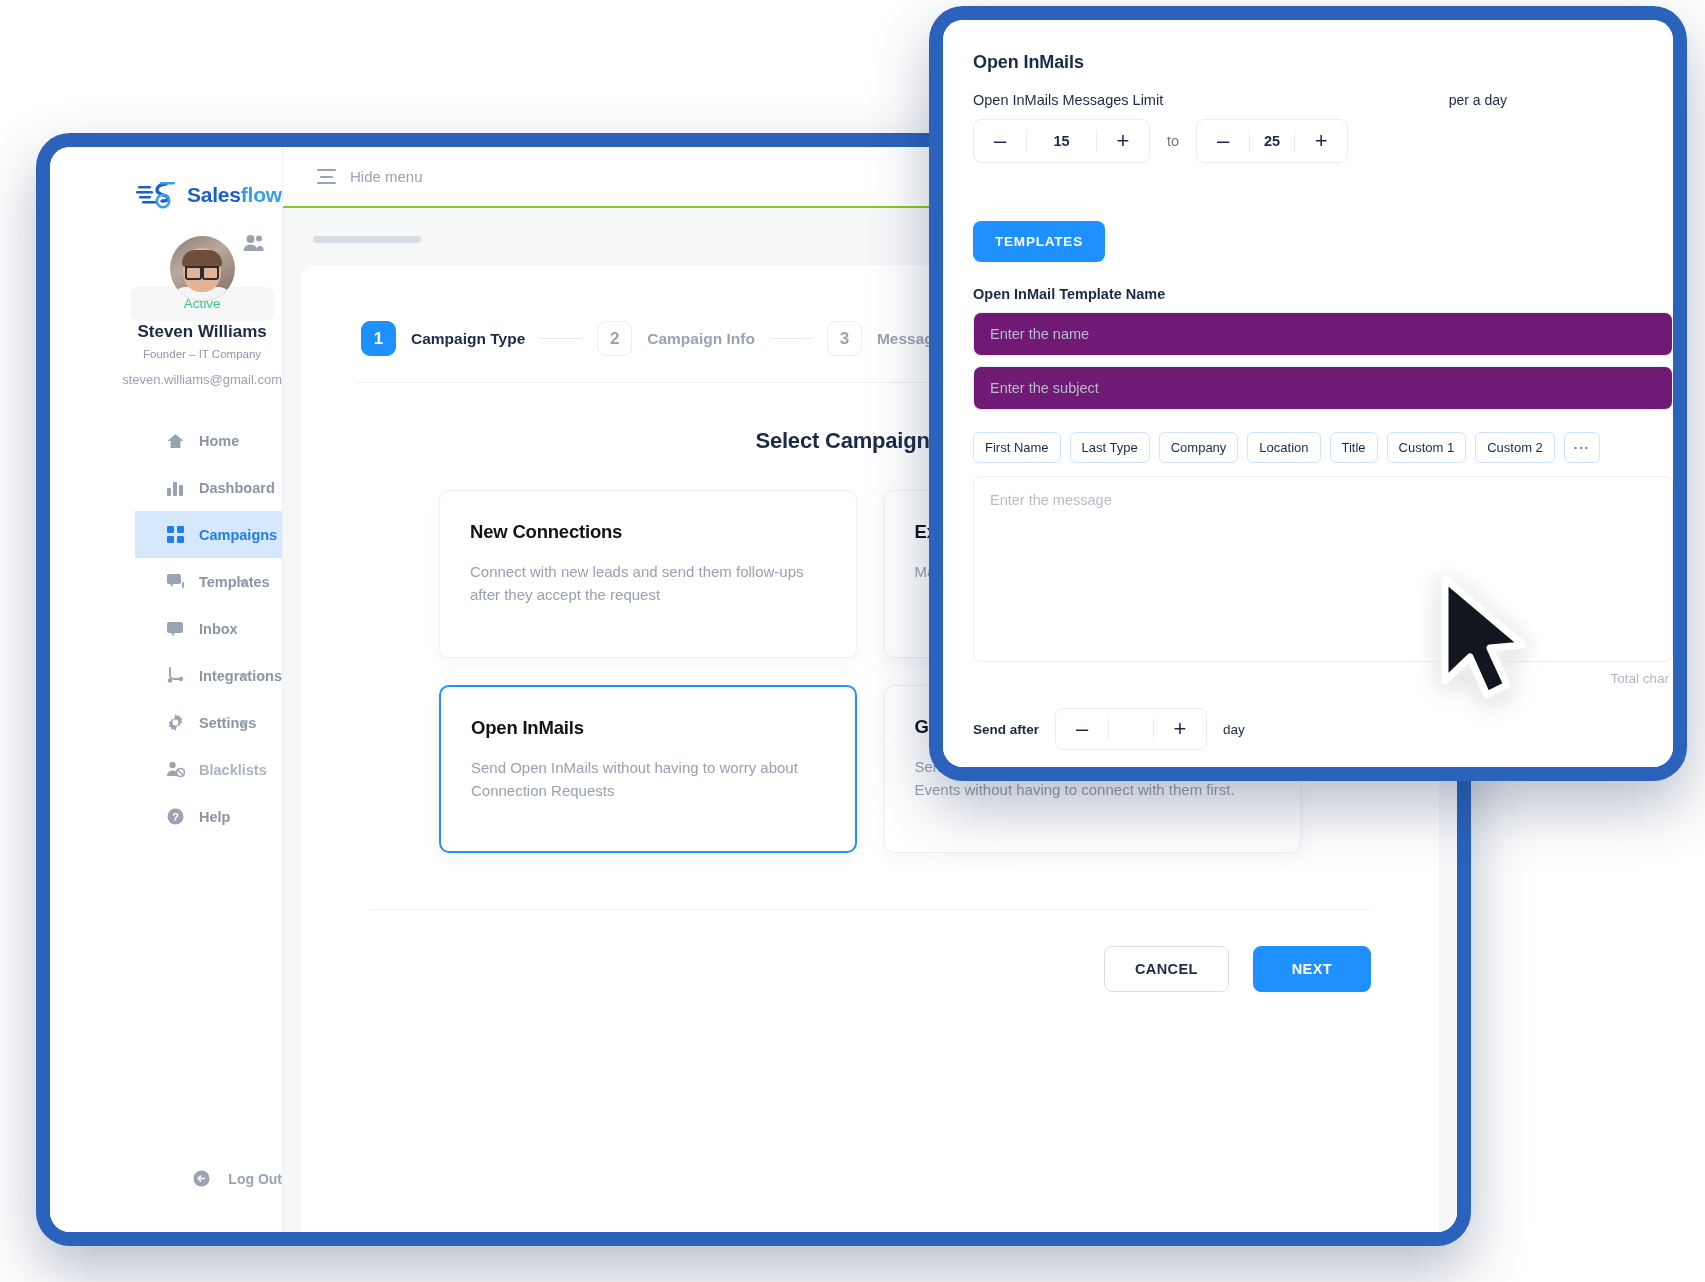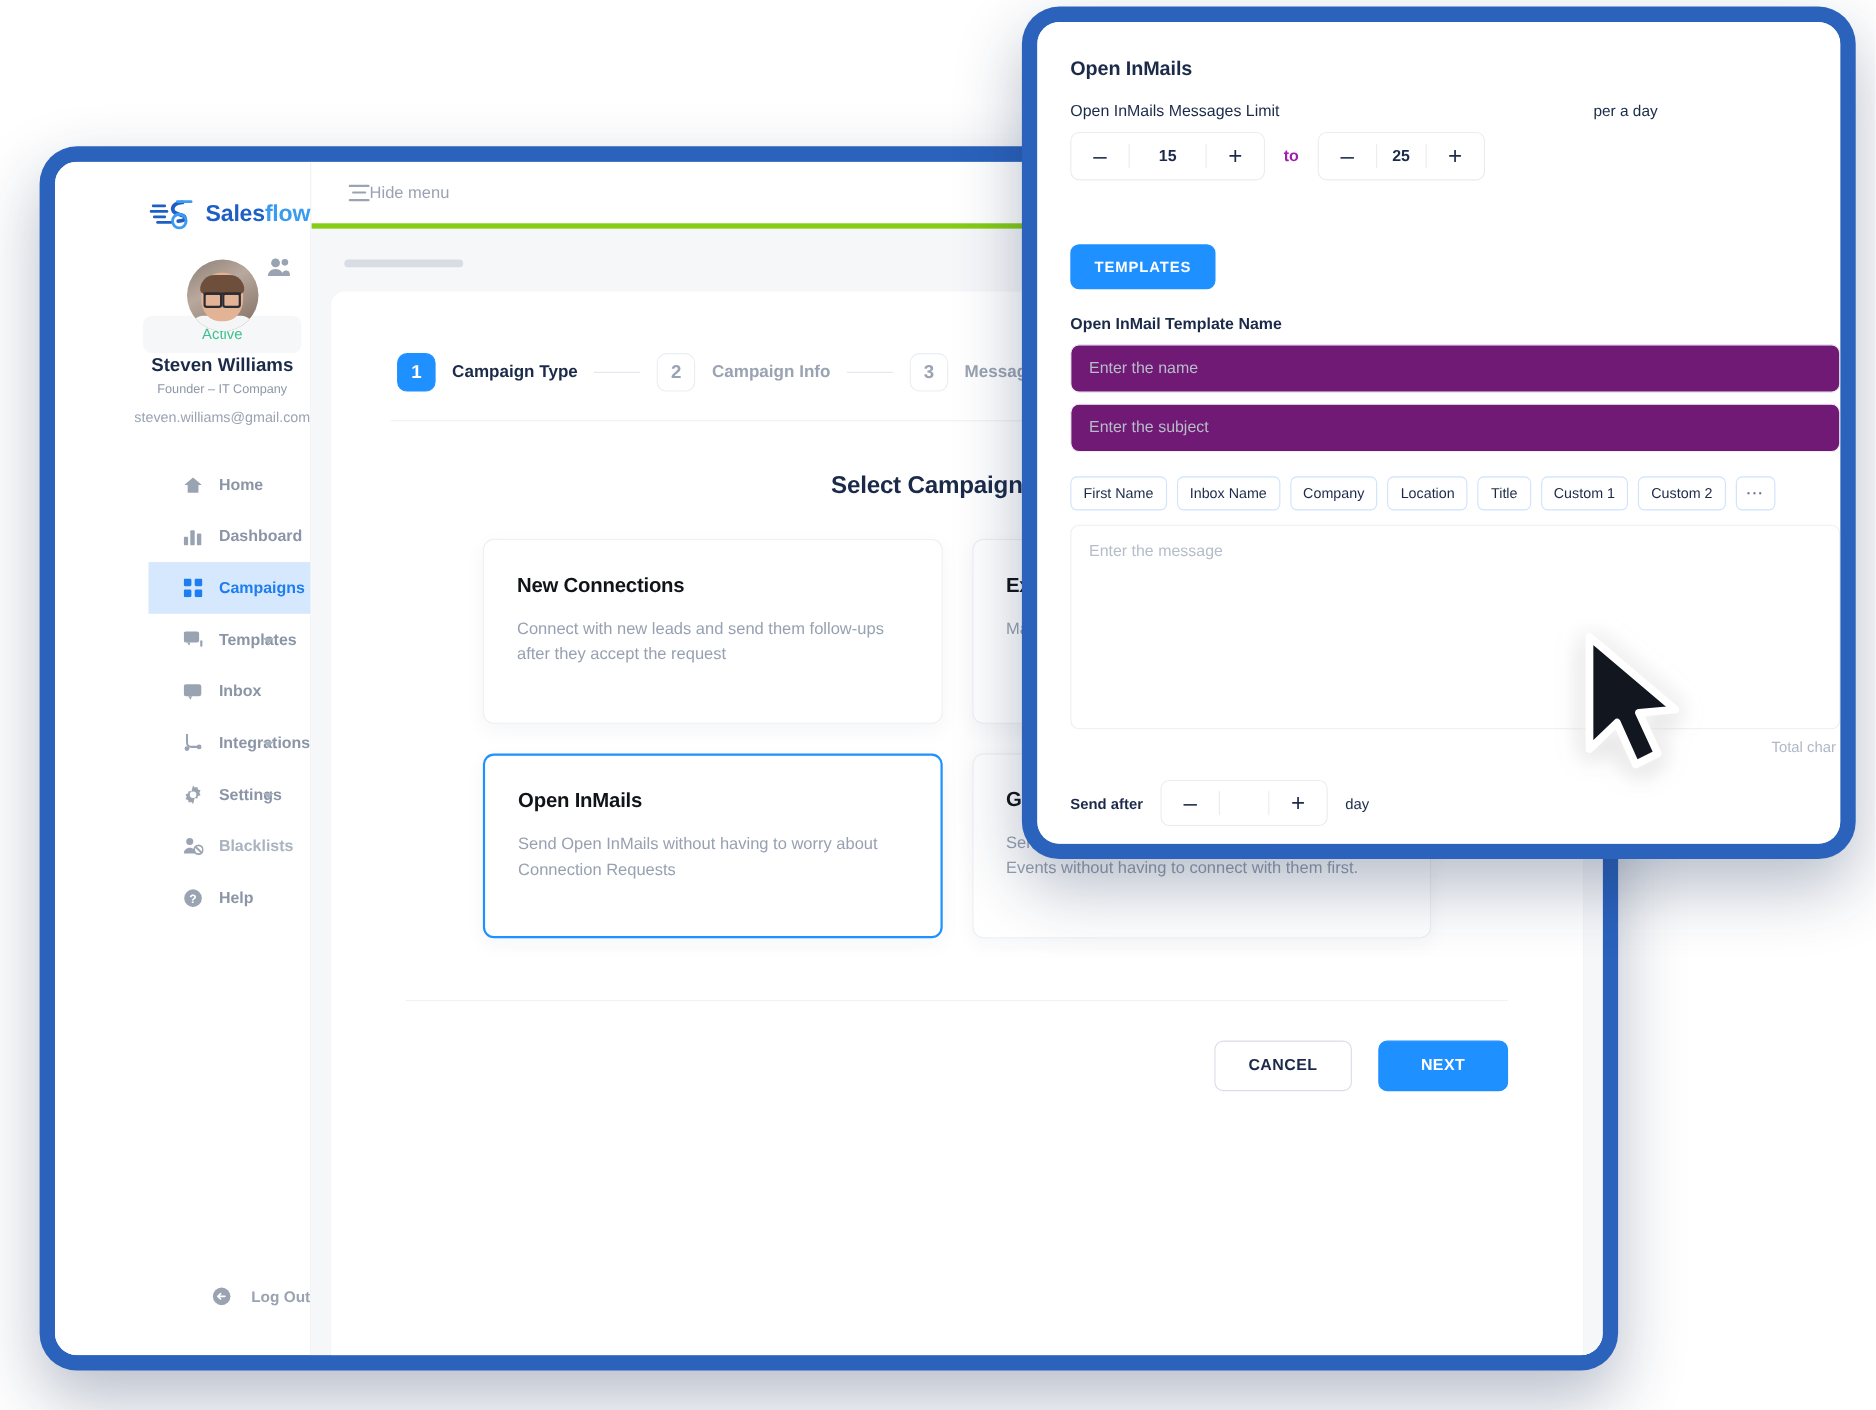--- a/index.html
+++ b/index.html
@@ -100,21 +100,21 @@
   .nav-item.active .nav-ico { color: #1e7ef0; }
   .caret { position: absolute; right: 33px; top: 50%; margin-top: -2px;
            width: 0; height: 0; border-left: 5px solid transparent;
            border-right: 5px solid transparent; border-top: 5px solid #aab3c0; }
   .logout { margin-top: auto; display: flex; align-items: center; gap: 17px;
             padding: 0 0 44px 34px; font-size: 14px; color: #9aa3b2; font-weight: 600; }
 
   
   .main { flex: 1 1 auto; display: flex; flex-direction: column; min-width: 0; background:#fff; }
   .topbar { height: 61px; flex: 0 0 61px; display: flex; align-items: center; padding-left: 34px;
-            border-bottom: 5px solid #84cc16; }
+            border-bottom: 2px solid #84cc16; gap: 14px; }
   .burger { width: 19px; height: 15px; display:flex; flex-direction: column; justify-content: space-between; }
   .burger i { display: block; height: 2px; background: #9aa3b2; border-radius: 2px; }
   .burger i:nth-child(1){ width: 19px; } .burger i:nth-child(2){ width: 13px; margin-left:3px; } .burger i:nth-child(3){ width: 19px; }
   .hide-menu { font-size: 15px; color: #9aa3b2; }
 
   .canvas { flex: 1 1 auto; background: #f6f7f9; padding: 24px 18px 18px 18px; overflow: hidden; }
   .skeleton-bar { width: 108px; height: 7px; border-radius: 4px; background: #d8dce3; margin: 4px 0 22px 12px; }
   .card-panel { background: #fff; border-radius: 12px; height: 100%; padding: 36px 54px 0 54px;
                 box-shadow: 0 1px 2px rgba(20,40,80,.04); }
 
@@ -156,21 +156,21 @@
   .limit-label { font-size: 14.5px; color: #1c2a4a; }
   .per-day { font-size: 14px; color: #1c2a4a; }
   .stepper-row { display: flex; align-items: center; gap: 17px; margin-top: 11px; }
   .num-box { display: flex; align-items: center; border: 1px solid #e9ecf1; border-radius: 8px;
              height: 44px; width: 177px; background: #fff; }
   .num-box.small { width: 152px; }
   .num-btn { flex: 0 0 52px; height: 100%; display: flex; align-items: center; justify-content: center;
              font-size: 22px; color: #1c2a4a; cursor: pointer; }
   .num-sep { width: 1px; height: 22px; background: #e9ecf1; }
   .num-val { flex: 1 1 auto; text-align: center; font-size: 14.5px; color: #1c2a4a; font-weight: 600; }
-  .to-word { font-size: 14.5px; color: #a21caf; font-weight: bold; }
+  .to-word { font-size: 14.5px; color: #737373; }
 
   .tpl-btn { margin-top: 58px; background: #1e90ff; color: #fff; border: none; border-radius: 8px;
              height: 41px; padding: 0 22px; font-size: 13.5px; font-weight: 700; letter-spacing: .8px;
              cursor: pointer; font-family: inherit; }
 
   .field-label { margin-top: 24px; font-size: 14.5px; color: #1c2a4a; font-weight: 600; }
   .text-input { margin-top: 10px; height: 44px; border: 1px solid #ecEFF3; border-radius: 8px;
                 background: #701a75; display: flex; align-items: center; padding: 0 16px;
                 font-size: 14.5px; color: #b6bdc9; width: calc(100% + 0px); }
 
@@ -455,21 +455,21 @@
 
           <button class="tpl-btn">TEMPLATES</button>
 
           <div class="field-label">Open InMail Template Name</div>
           <div class="text-input">Enter the name</div>
 
           <div class="text-input">Enter the subject</div>
 
           <div class="chips">
             <span class="chip">First Name</span>
-            <span class="chip">Inbox Name</span>
+            <span class="chip">Last Type</span>
             <span class="chip">Company</span>
             <span class="chip">Location</span>
             <span class="chip">Title</span>
             <span class="chip">Custom 1</span>
             <span class="chip">Custom 2</span>
             <span class="chip dots">···</span>
           </div>
 
           <div class="textarea">Enter the message</div>
 

